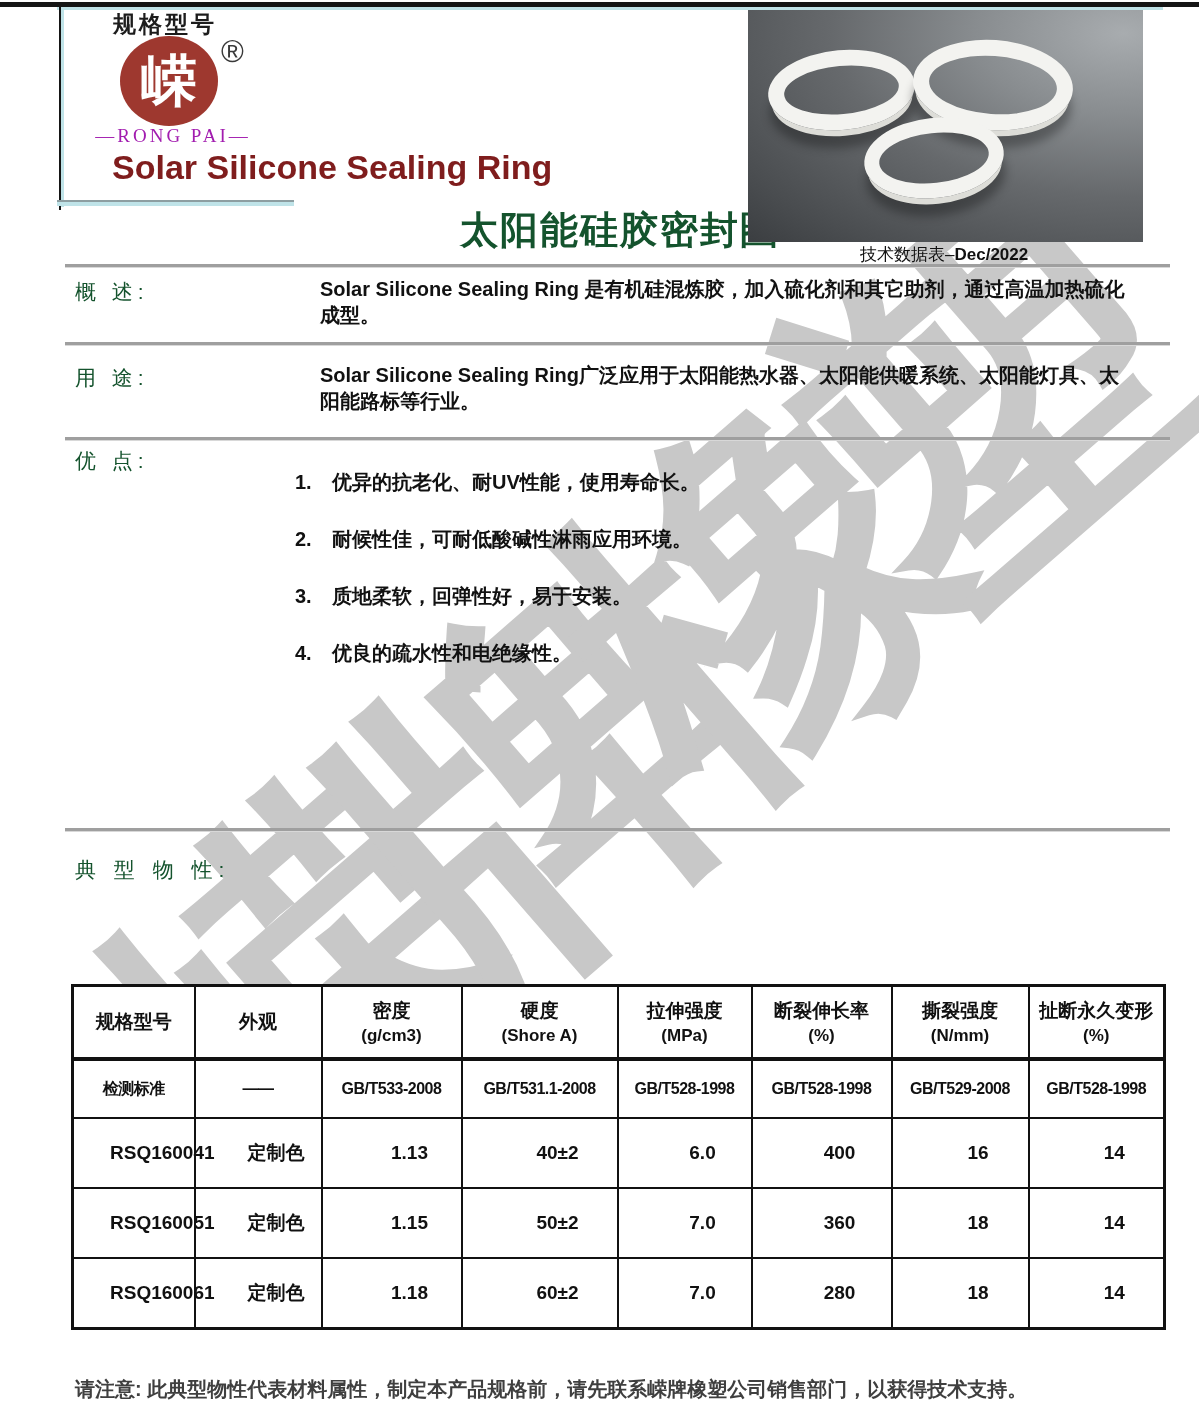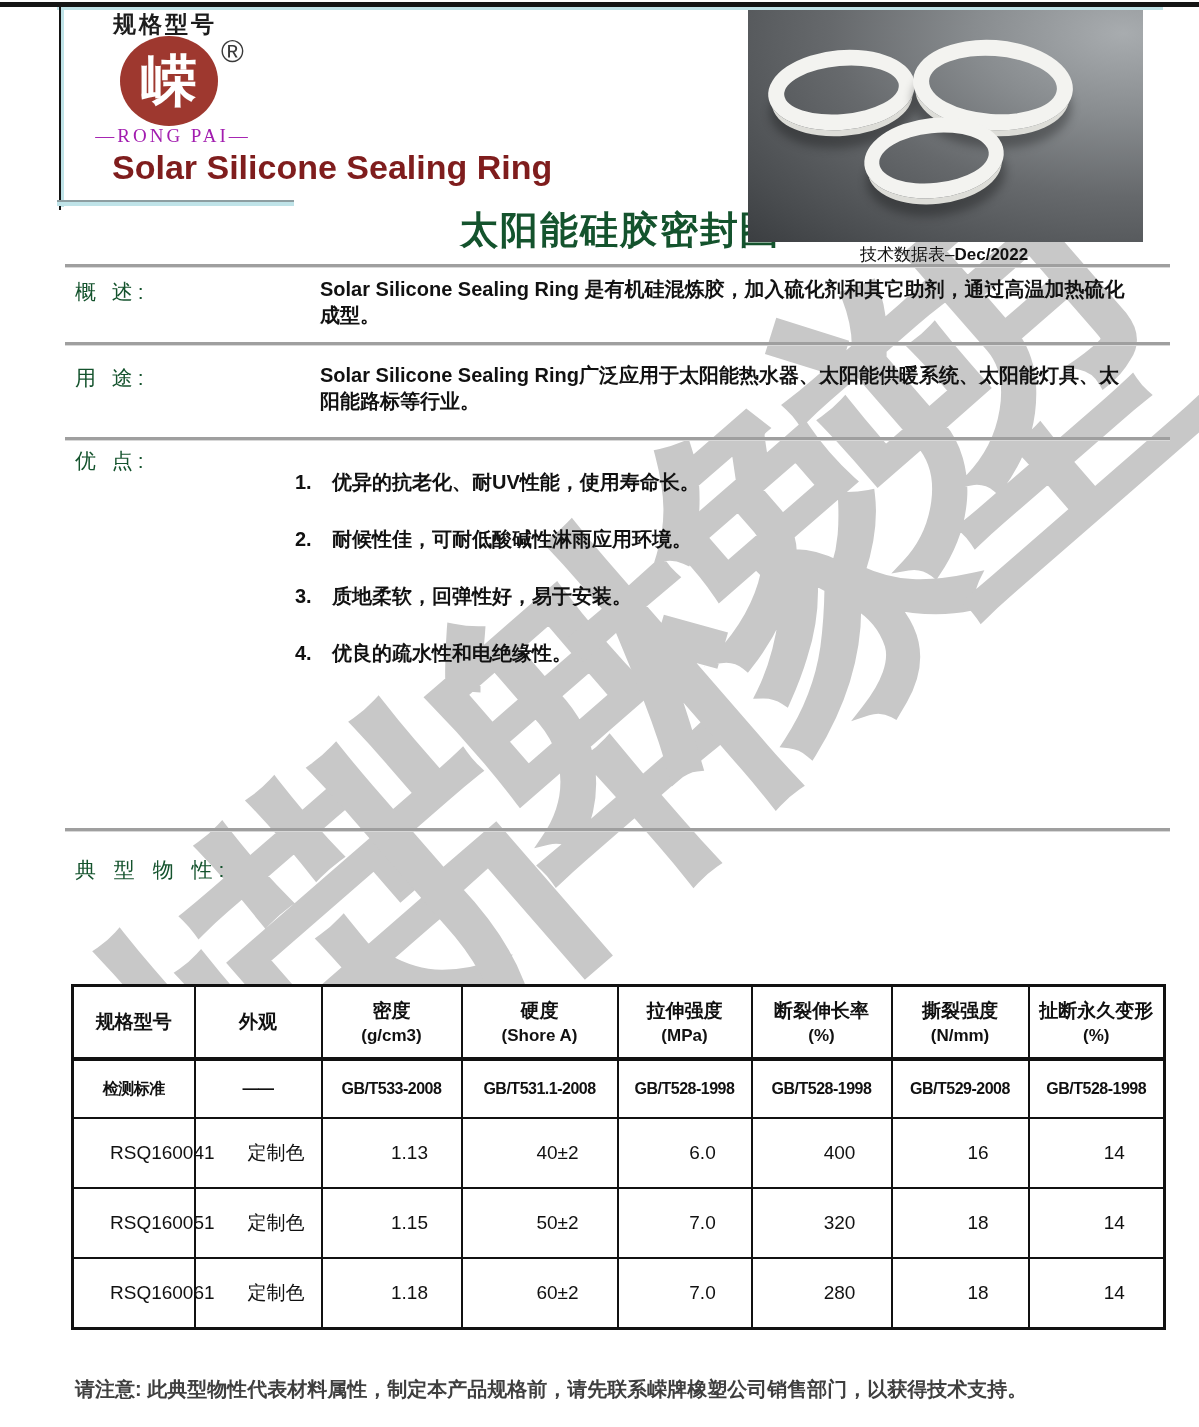--- a/index.html
+++ b/index.html
@@ -64,21 +64,21 @@
   .adv-num{width:37px;flex:0 0 37px;}
 
   
   .spec-table{left:71px;top:940px;z-index:1;}
   table{border-collapse:collapse;background:#fff;table-layout:fixed;width:1092px;}
   th,td{border:2px solid #111;text-align:center;vertical-align:middle;padding:0;color:#111;}
   table{border:3px solid #111;margin-top:44px;}
   thead th{height:70px;font-size:19px;font-weight:bold;border-bottom:4px solid #111;}
   .unit-line{font-size:17px;font-weight:bold;margin-top:2px;}
   .std-row td{height:56px;font-size:16px;font-weight:bold;letter-spacing:-0.5px;}
-  .data-row td{height:68px;font-size:19px;font-weight:normal;padding-left:36px;}
+  .data-row td{height:68px;font-size:19px;font-weight:bold;padding-left:36px;}
 
   
   .note{left:75px;top:1376px;width:1060px;font-size:20px;font-weight:bold;color:#3f3f3f;}
 </style>
 </head>
 <body>
 
 <div class="page">
 
   <div class="watermark">嵘牌橡塑</div>
@@ -204,21 +204,21 @@
           <td>400</td>
           <td>16</td>
           <td>14</td>
         </tr>
         <tr class="data-row">
           <td>RSQ160051</td>
           <td>定制色</td>
           <td>1.15</td>
           <td>50±2</td>
           <td>7.0</td>
-          <td>320</td>
+          <td>360</td>
           <td>18</td>
           <td>14</td>
         </tr>
         <tr class="data-row">
           <td>RSQ160061</td>
           <td>定制色</td>
           <td>1.18</td>
           <td>60±2</td>
           <td>7.0</td>
           <td>280</td>

